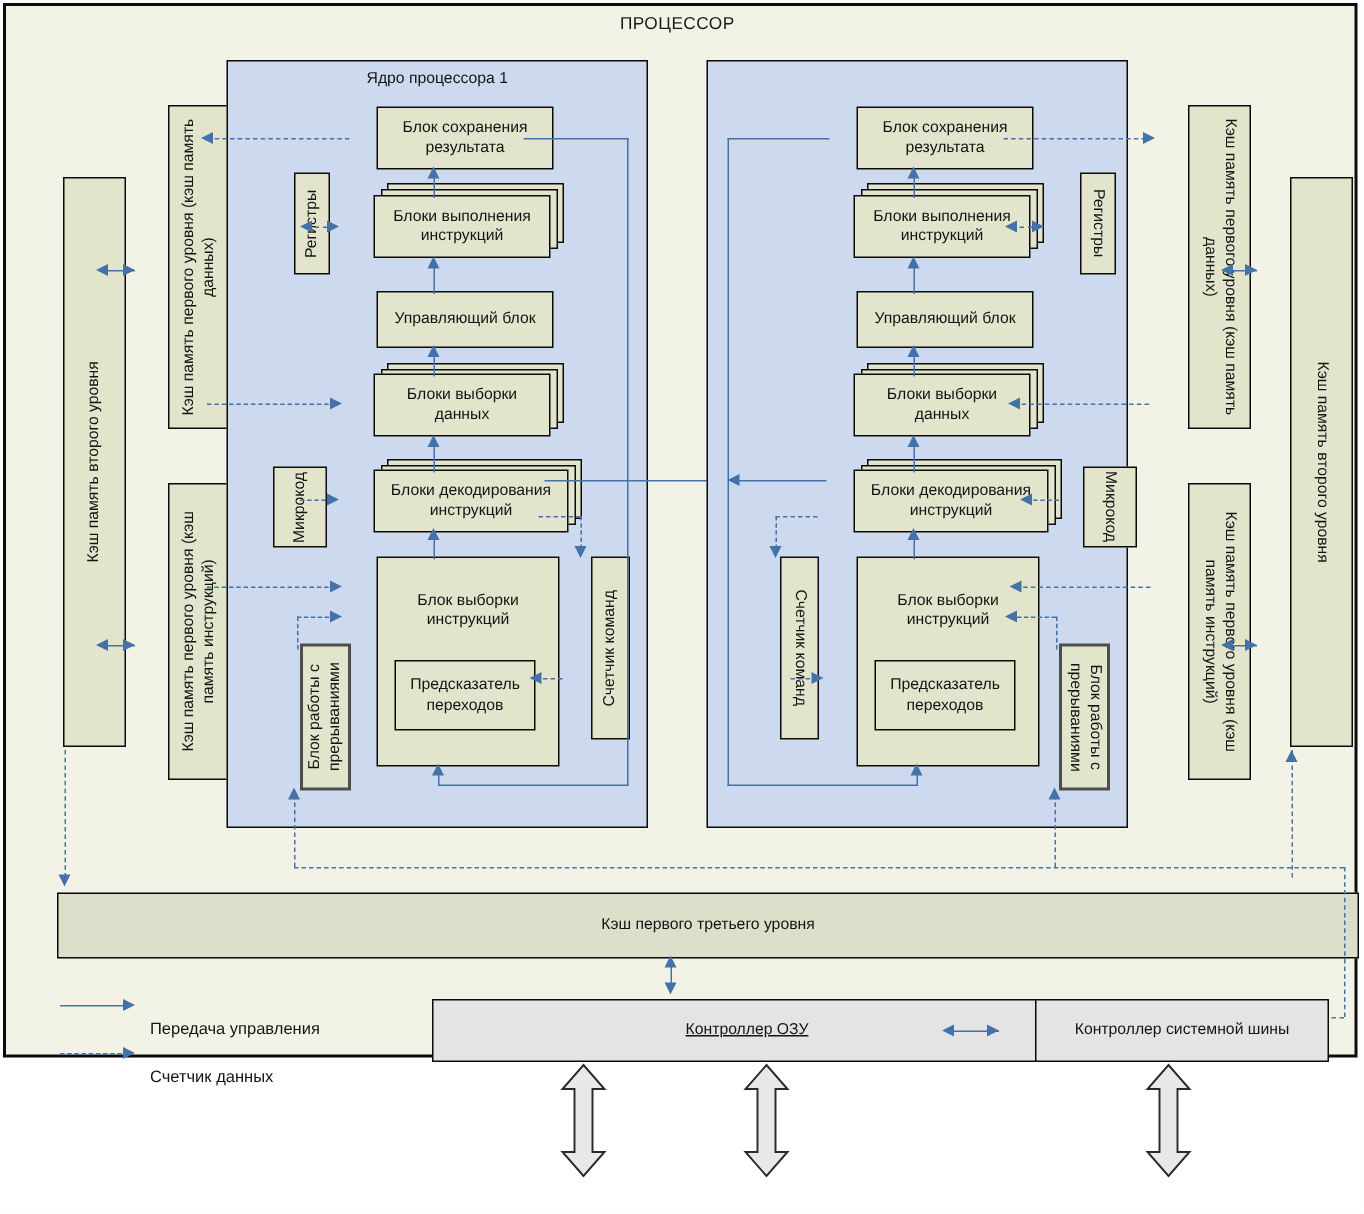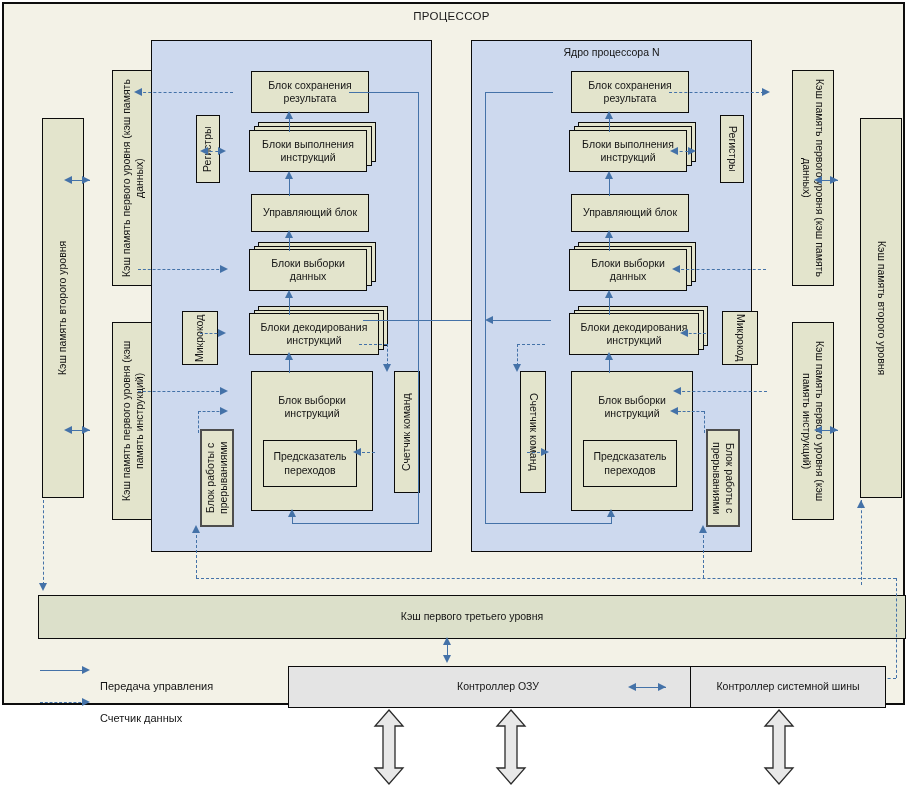--- a/index.html
+++ b/index.html
@@ -75,20 +75,21 @@
   <div class="box vert" style="left:840px;top:118px;width:42px;height:380px;">Кэш память второго уровня</div>
 
   <div class="ln h" style="left:816px;top:180px;width:22px;"></div>
   <div class="ah al" style="left:814px;top:176px;"></div>
   <div class="ah ar" style="left:830px;top:176px;"></div>
   <div class="ln h" style="left:816px;top:430px;width:22px;"></div>
   <div class="ah al" style="left:814px;top:426px;"></div>
   <div class="ah ar" style="left:830px;top:426px;"></div>
 
   <div class="core-panel" style="left:151px;top:40px;width:281px;height:512px;"></div>
+  <div class="core-title" style="left:151px;top:46px;width:281px;">Ядро процессора 1</div>
 
   <div class="box" style="left:238px;top:122px;width:118px;height:40px;"></div>
   <div class="box" style="left:234px;top:126px;width:118px;height:40px;"></div>
   <div class="box" style="left:238px;top:242px;width:118px;height:40px;"></div>
   <div class="box" style="left:234px;top:246px;width:118px;height:40px;"></div>
   <div class="box" style="left:238px;top:306px;width:130px;height:40px;"></div>
   <div class="box" style="left:234px;top:310px;width:130px;height:40px;"></div>
 
   <div class="box" style="left:231px;top:71px;width:118px;height:42px;">Блок сохранения результата</div>
 
@@ -153,21 +154,20 @@
   <div class="ln h" style="left:349px;top:92px;width:70px;"></div>
   <div class="ln v" style="left:418px;top:92px;height:432px;"></div>
   <div class="ln h" style="left:292px;top:523px;width:127px;"></div>
   <div class="ln v" style="left:292px;top:515px;height:9px;"></div>
   <div class="ah au" style="left:288px;top:509px;"></div>
 
   <div class="ln h" style="left:363px;top:320px;width:120px;"></div>
   <div class="ah ar" style="left:481px;top:316px;"></div>
 
   <div class="core-panel" style="left:471px;top:40px;width:281px;height:512px;"></div>
-  <div class="core-title" style="left:471px;top:46px;width:281px;">Ядро процессора N</div>
 
   <div class="box" style="left:558px;top:122px;width:118px;height:40px;"></div>
   <div class="box" style="left:554px;top:126px;width:118px;height:40px;"></div>
   <div class="box" style="left:558px;top:242px;width:118px;height:40px;"></div>
   <div class="box" style="left:554px;top:246px;width:118px;height:40px;"></div>
   <div class="box" style="left:558px;top:306px;width:130px;height:40px;"></div>
   <div class="box" style="left:554px;top:310px;width:130px;height:40px;"></div>
 
   <div class="box" style="left:551px;top:71px;width:118px;height:42px;">Блок сохранения результата</div>
 
@@ -257,21 +257,21 @@
   <div class="ah al" style="left:862px;top:674px;"></div>
 
   <div class="ln h" style="left:40px;top:670px;width:46px;"></div>
   <div class="ah ar" style="left:82px;top:666px;"></div>
   <div class="lg-txt" style="left:100px;top:664px;">Передача управления</div>
 
   <div class="dh" style="left:40px;top:702px;width:46px;"></div>
   <div class="ah ar" style="left:82px;top:698px;"></div>
   <div class="lg-txt" style="left:100px;top:696px;">Счетчик данных</div>
 
-  <div class="box gray" style="left:268px;top:666px;width:420px;height:42px;">Контроллер ОЗУ</div>
+  <div class="box gray" style="left:268px;top:666px;width:420px;height:42px;text-decoration:underline;">Контроллер ОЗУ</div>
 
   <div class="box gray" style="left:670px;top:666px;width:196px;height:42px;">Контроллер системной шины</div>
 
   <div class="ln v" style="left:447px;top:641px;height:18px;"></div>
   <div class="ah au" style="left:443px;top:637px;"></div>
   <div class="ah ad" style="left:443px;top:655px;"></div>
 
   <div class="ln h" style="left:632px;top:687px;width:34px;"></div>
   <div class="ah al" style="left:628px;top:683px;"></div>
   <div class="ah ar" style="left:658px;top:683px;"></div>

